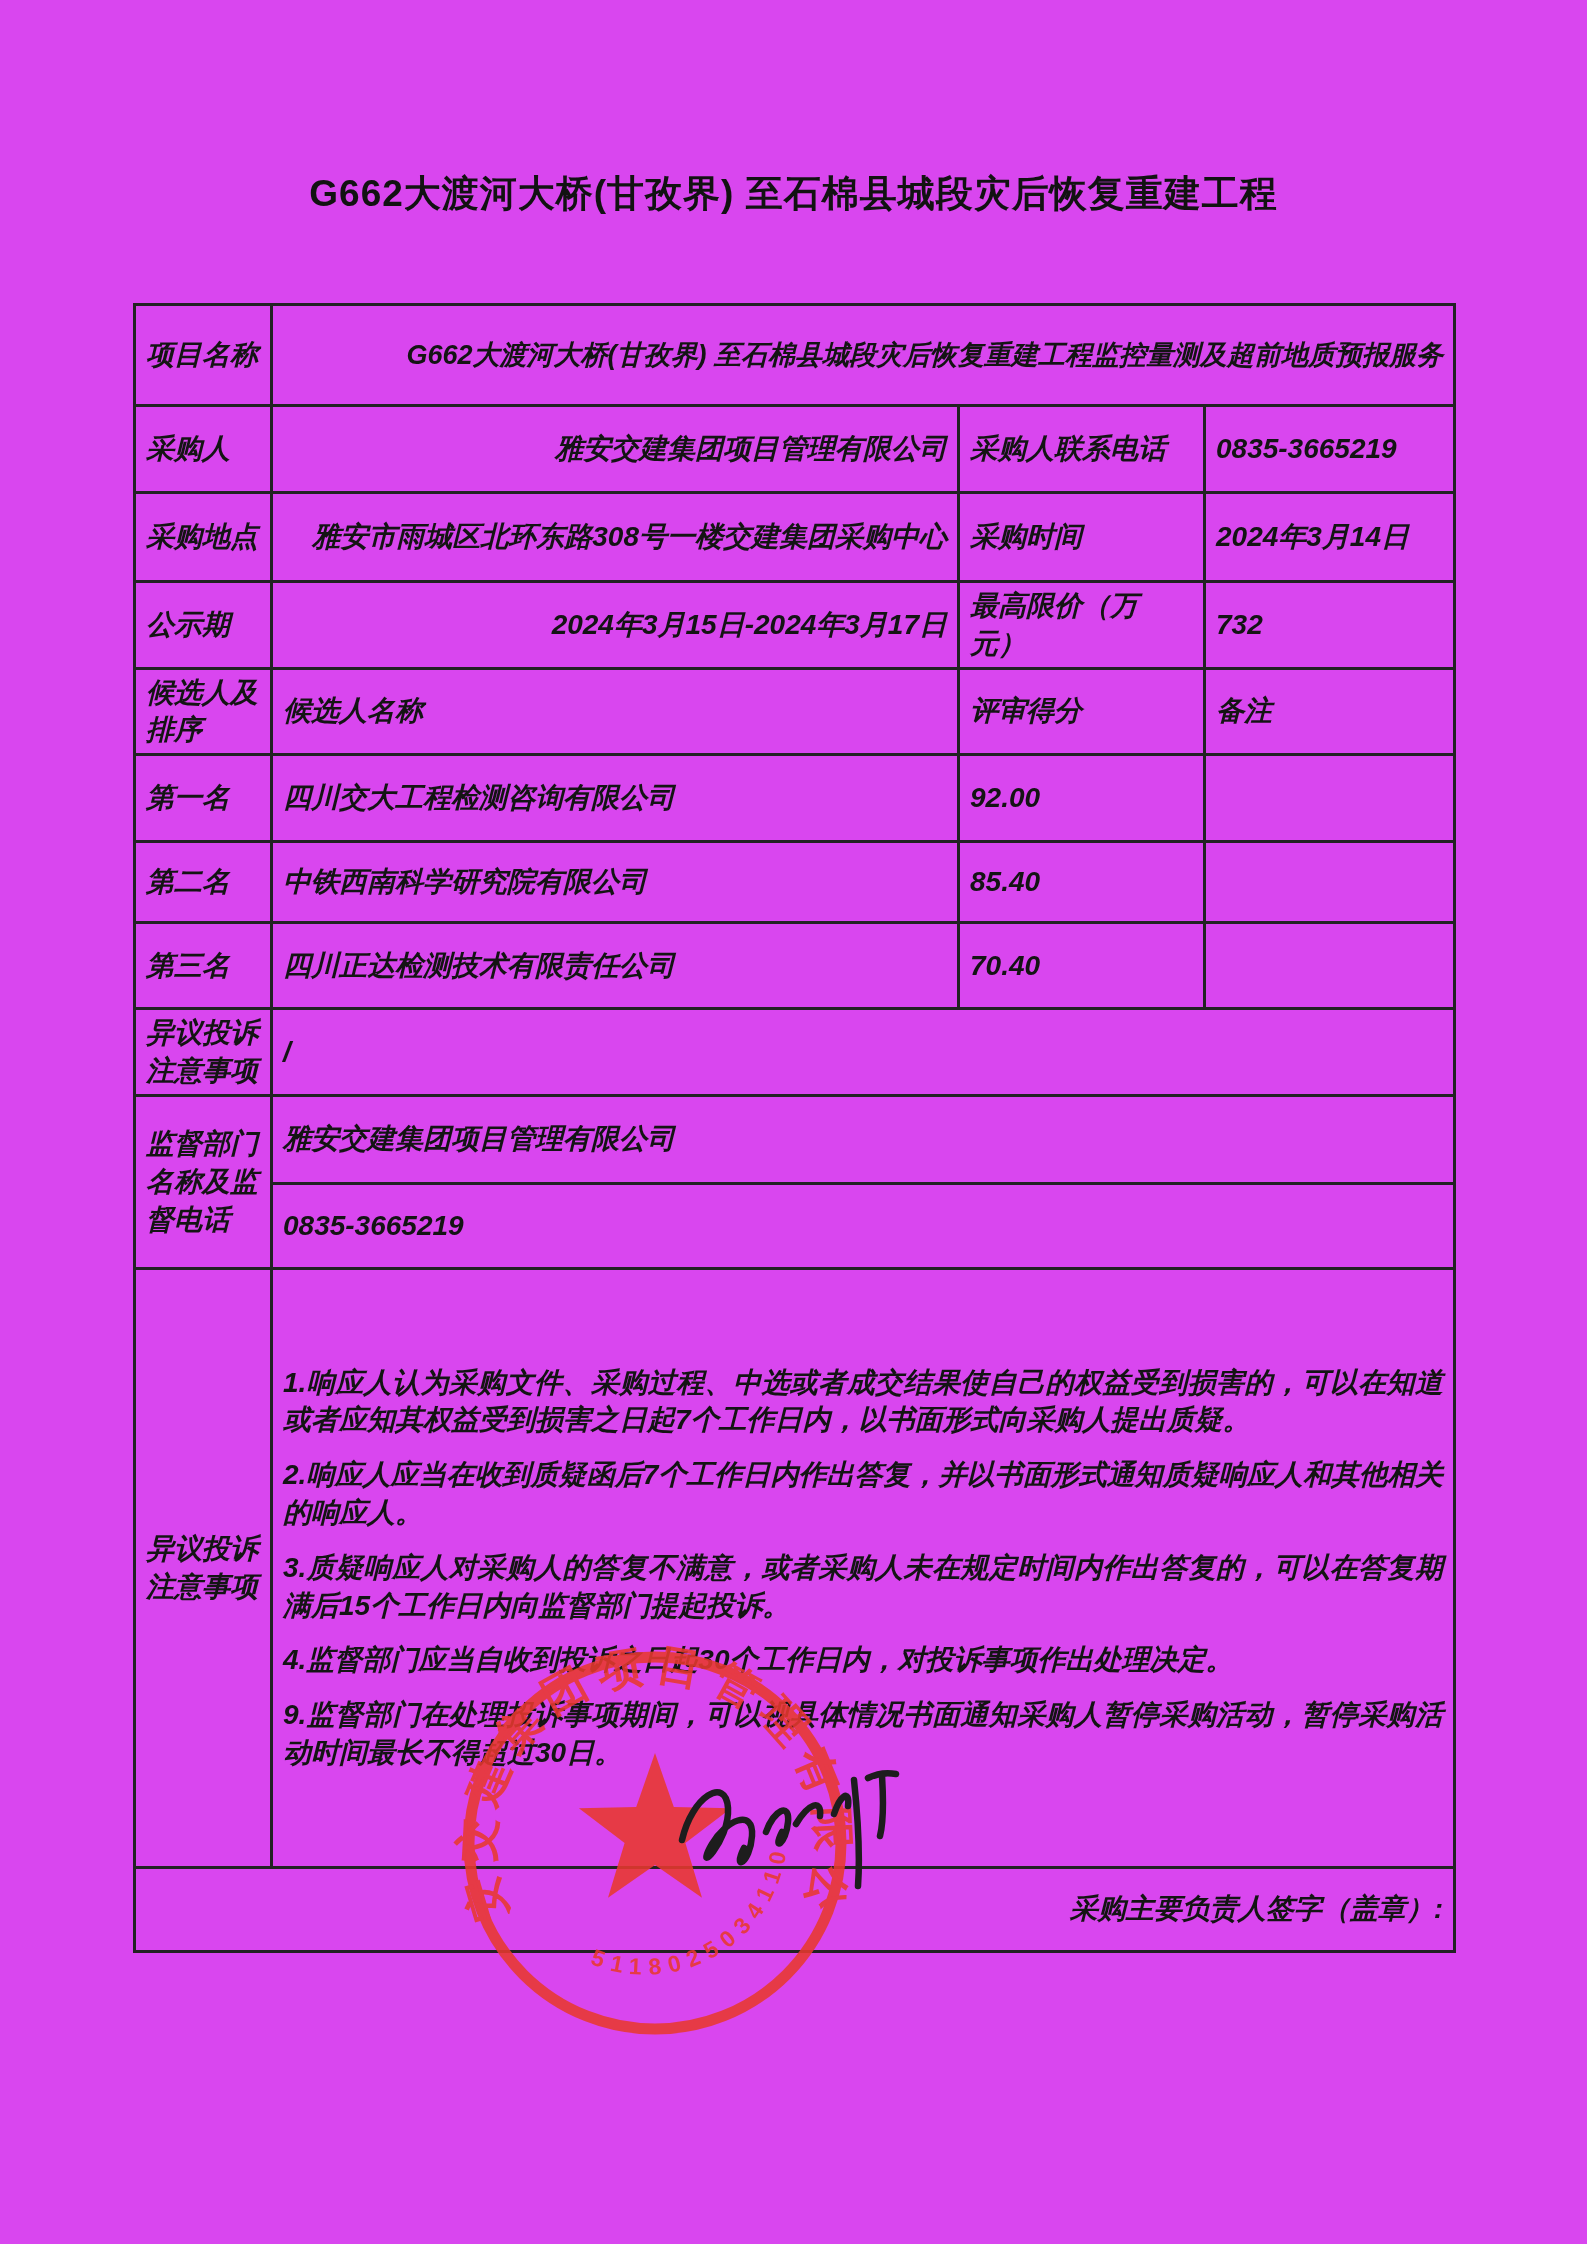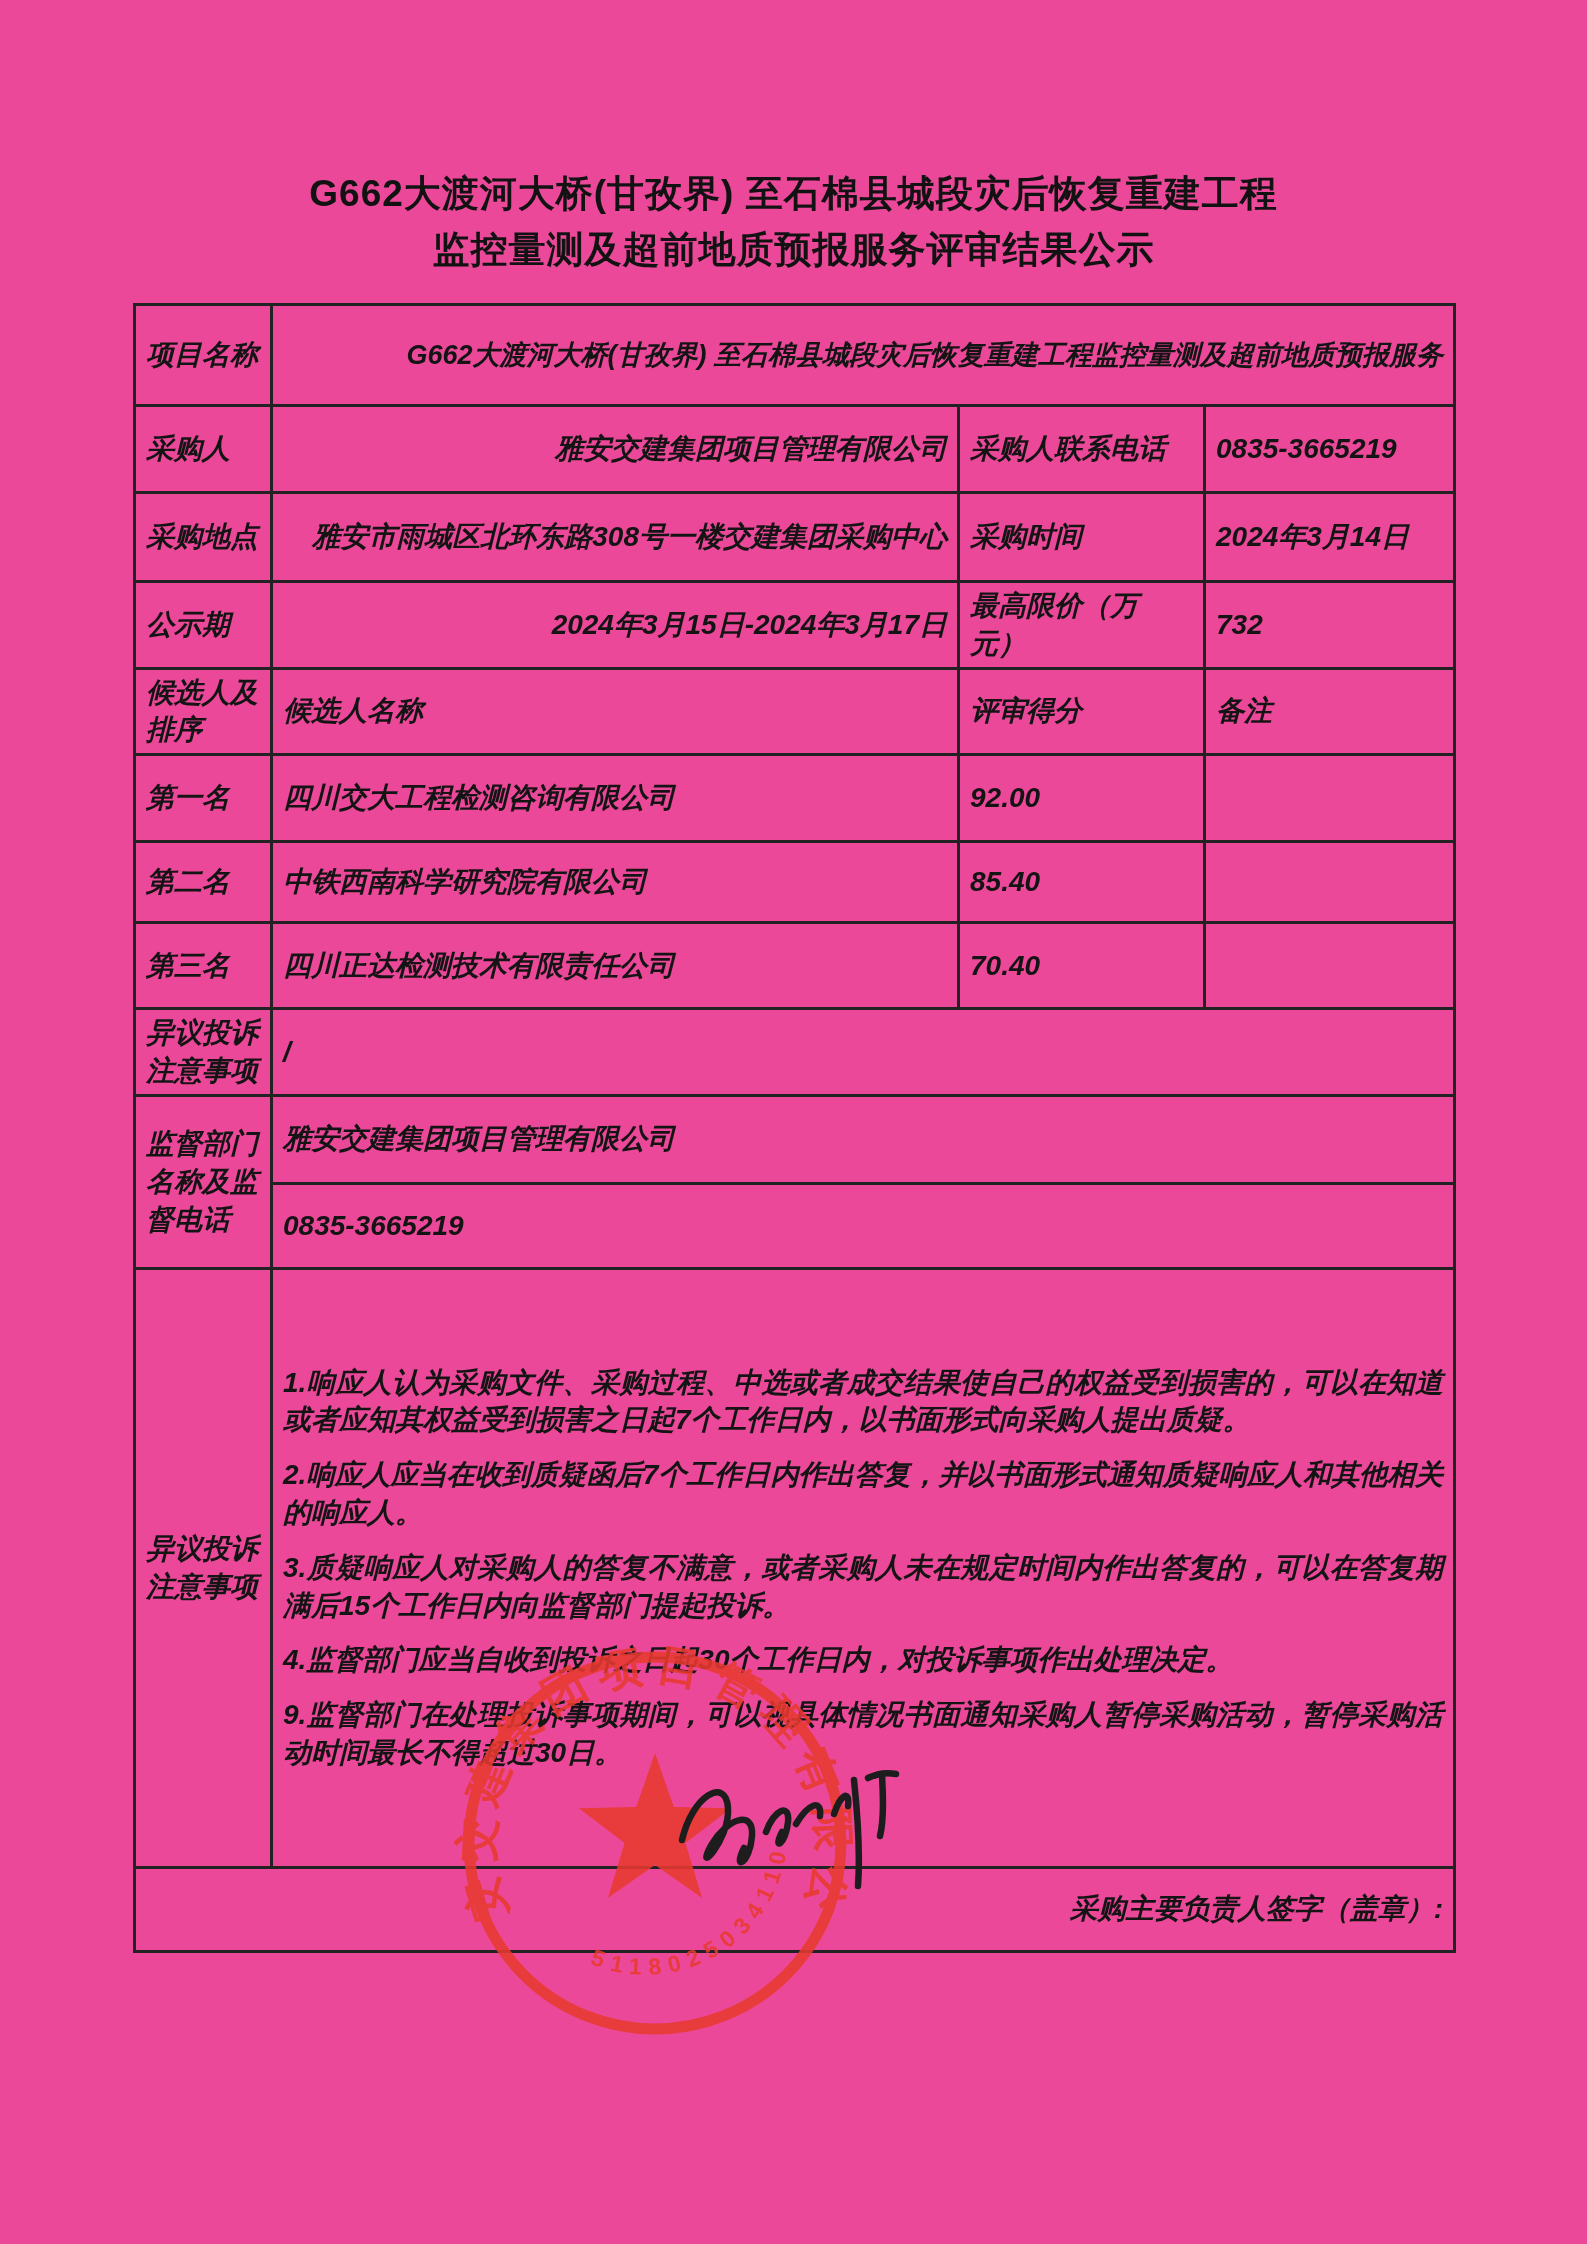--- a/index.html
+++ b/index.html
@@ -1,17 +1,17 @@
 <!DOCTYPE html>
 <html><head>
 <meta charset="utf-8">
 <style>
   html,body{margin:0;padding:0;background:#e9e9e9;}
   .sheet{
-    position:relative;width:1587px;height:2244px;background:#ec4899;
+    position:relative;width:1587px;height:2244px;background:#d946ef;
     font-family:"Liberation Sans","DejaVu Sans",sans-serif;color:#141414;
     overflow:hidden;margin:0 auto;
   }
   .doc-title{
     position:absolute;top:166px;left:0;width:100%;
     text-align:center;font-size:37px;font-weight:700;line-height:1.52;
     letter-spacing:1px;color:#121212;
   }
   table.main{
     position:absolute;left:133px;top:303px;width:1320px;
@@ -42,21 +42,20 @@
   }
   .stamp-red{opacity:0.88;mix-blend-mode:multiply;}
 </style>
 </head>
 <body>
 
 <div class="sheet">
 
   <div class="doc-title">
     <div>G662大渡河大桥(甘孜界) 至石棉县城段灾后恢复重建工程</div>
-    <div>监控量测及超前地质预报服务评审结果公示</div>
   </div>
 
   <table class="main">
     <colgroup>
       <col style="width:137px">
         <col style="width:687px">
         <col style="width:246px">
         <col style="width:250px">
     </colgroup>
     <tbody>

